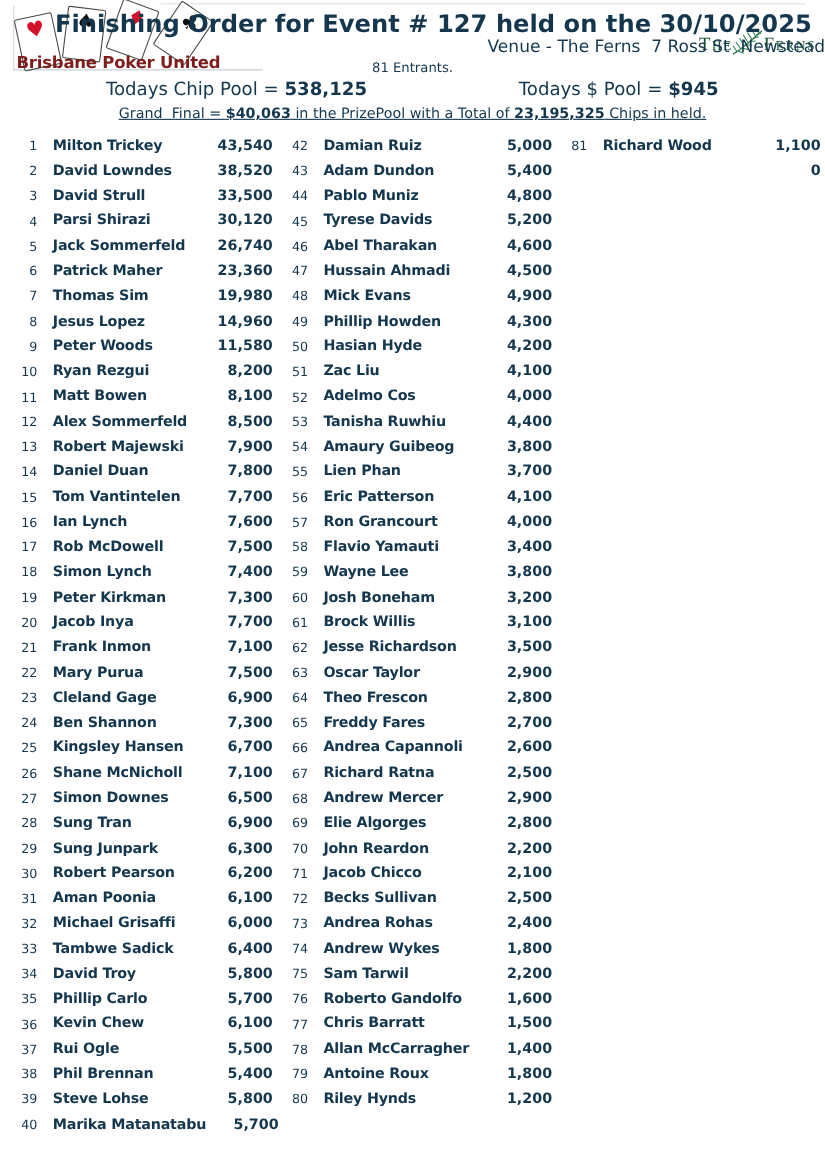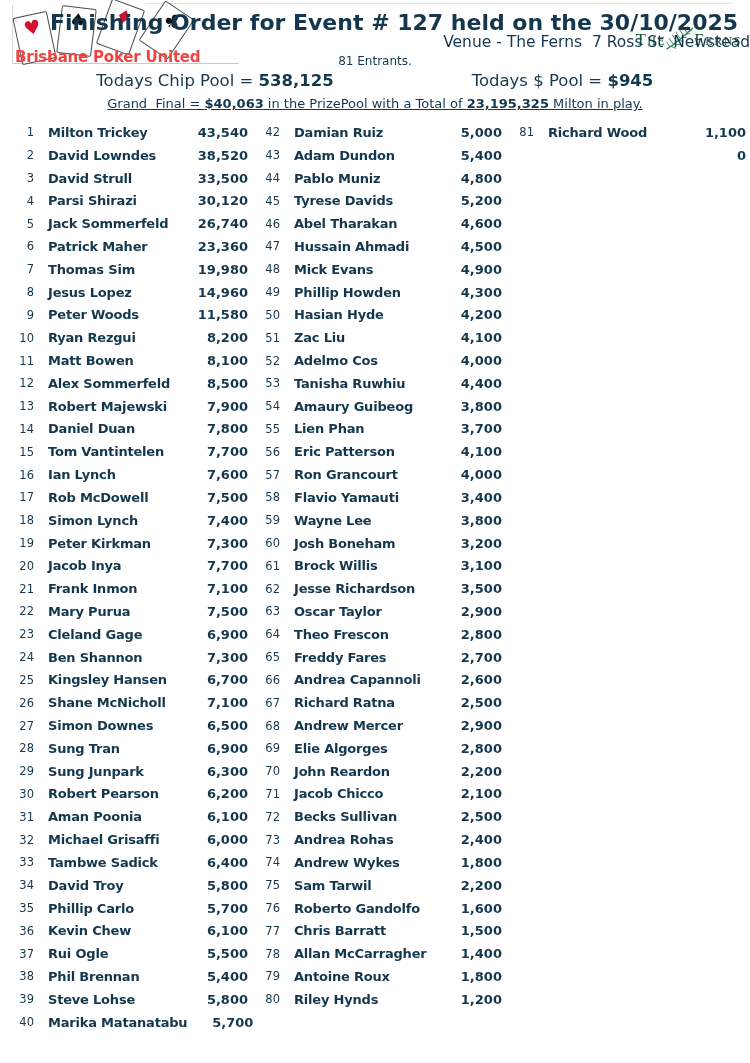--- a/index.html
+++ b/index.html
@@ -15,21 +15,21 @@
   .cards{position:relative;width:210px;height:44px;overflow:visible;}
   .card{position:absolute;width:33px;height:46px;background:#ffffff;border:1px solid #4a4a4a;
         border-radius:2px;text-align:center;}
   .card .suit{display:block;font-size:19px;line-height:22px;margin-top:1px;}
   .c0{left:4px;top:9px;transform:rotate(-12deg);}
   .c1{left:46px;top:2px;transform:rotate(7deg);}
   .c2{left:90px;top:-2px;transform:rotate(20deg);}
   .c3{left:136px;top:1px;transform:rotate(34deg);}
   .s0,.s2{color:#d5122c;}
   .s1,.s3{color:#101010;}
-  .logo-text{position:absolute;left:2px;top:43px;font-weight:bold;font-size:15px;color:#ef4444;
+  .logo-text{position:absolute;left:2px;top:43px;font-weight:bold;font-size:15px;color:#7f1d1d;
              letter-spacing:-0.2px;white-space:pre;}
 
   
   .ferns{position:absolute;right:8px;top:25px;display:flex;align-items:center;
          font-family:"Liberation Serif","DejaVu Serif",serif;font-variant:small-caps;
          color:#14532d;font-size:17px;letter-spacing:1.5px;margin-left:28px;}
   .ferns svg{margin:0 -3px 2px -3px;}
 
   
   .title{position:absolute;top:10px;left:0;right:0;text-align:center;padding-left:38px;
@@ -93,21 +93,21 @@
     <span>Ferns</span>
   </div>
 
   <div class="title">Finishing Order for Event # 127 held on the 30/10/2025</div>
   <div class="venue">Venue - The Ferns  7 Ross St  Newstead</div>
   <div class="entrants">81 Entrants.</div>
 
   <div class="pool chip-pool"><span>Todays Chip Pool = </span><b>538,125</b></div>
   <div class="pool dollar-pool"><span>Todays $ Pool = </span><b>$945</b></div>
 
-  <div class="grand"><span class="inner"><span>Grand  Final = </span><b>$40,063</b><span> in the PrizePool with a Total of </span><b>23,195,325</b><span> Milton in play.</span></span></div>
+  <div class="grand"><span class="inner"><span>Grand  Final = </span><b>$40,063</b><span> in the PrizePool with a Total of </span><b>23,195,325</b><span> Chips in held.</span></span></div>
 
   <div class="table">
     <div class="col col0">
         <div class="row">
           <span class="rank">1</span>
           <span class="pname">Milton Trickey</span>
           <span class="chips">43,540</span>
         </div>
         <div class="row">
           <span class="rank">2</span>

